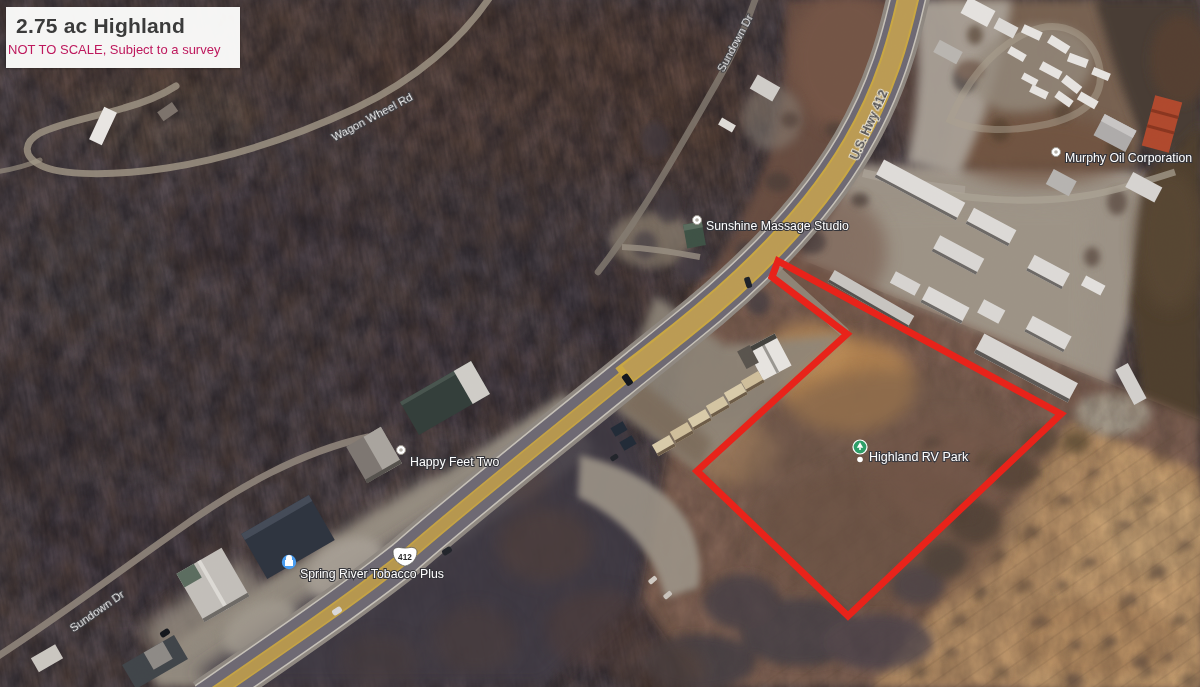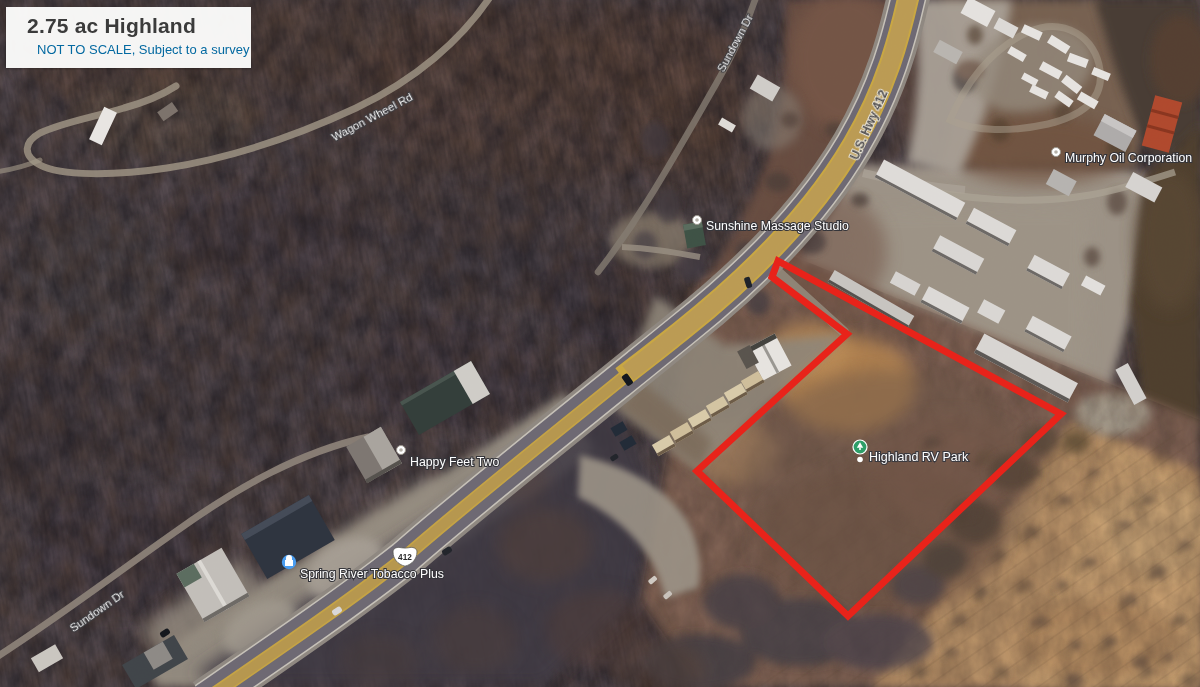--- a/index.html
+++ b/index.html
@@ -541,17 +541,17 @@
 <g>
   <circle cx="860" cy="459.5" r="2.8" fill="#ffffff"></circle>
   <circle cx="860" cy="447" r="7" fill="#2e9e68" stroke="#ffffff" stroke-width="1.2"></circle>
   <path d="M 860,442.2 l 3.2,5.6 h -6.4 z" fill="#ffffff"></path>
   <rect x="859.2" y="447.8" width="1.6" height="2.2" fill="#ffffff"></rect>
   <text x="869" y="461" font-size="12.5" fill="#ffffff" stroke="#3a3a40" stroke-width="2.2" paint-order="stroke">Highland RV Park</text>
 </g>
 
 </svg>
 
-<div style="position:absolute;left:6px;top:7px;width:234px;height:61px;background:rgba(253,253,252,0.96);box-shadow:0 1px 2px rgba(0,0,0,0.25);padding-left:11px;">
+<div style="position:absolute;left:6px;top:7px;width:234px;height:61px;background:rgba(253,253,252,0.96);box-shadow:0 1px 2px rgba(0,0,0,0.25);">
   <div style="margin:7px 0 0 10px;font-size:21px;font-weight:bold;color:#3b3b3b;letter-spacing:0.2px;">2.75 ac Highland</div>
-  <div style="margin:4px 0 0 20px;font-size:13px;color:#0369a1;">NOT TO SCALE, Subject to a survey</div>
+  <div style="margin:4px 0 0 2px;font-size:13px;color:#be185d;">NOT TO SCALE, Subject to a survey</div>
 </div>
 </div>
 
 </body></html>

